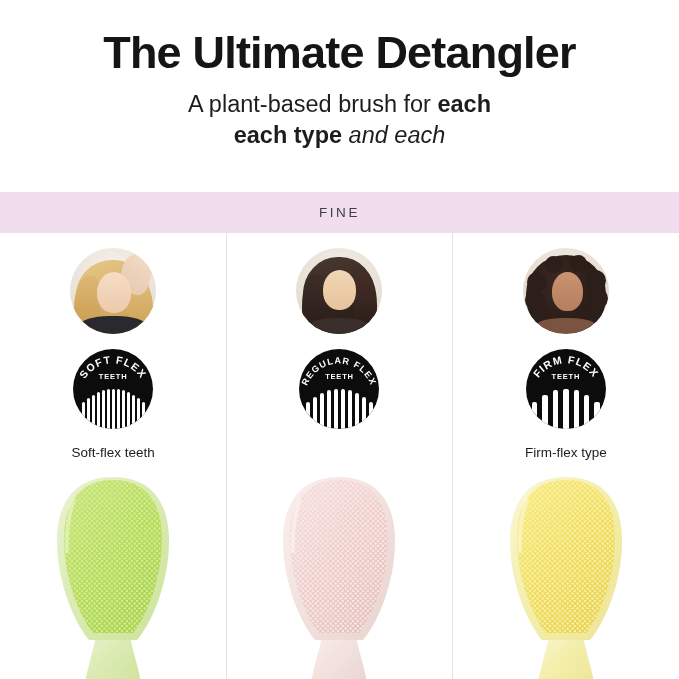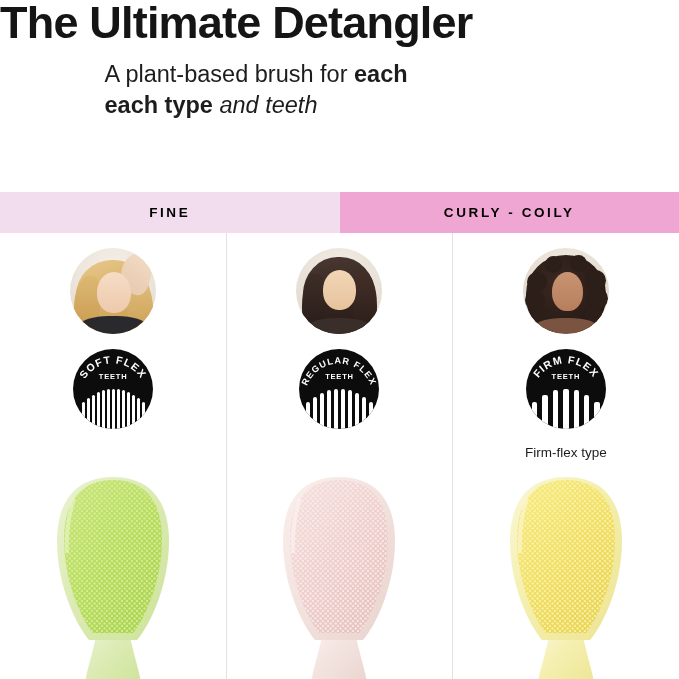--- a/index.html
+++ b/index.html
@@ -11,21 +11,22 @@
     width: 679px;
     height: 679px;
     overflow: hidden;
     font-family: "Liberation Sans", sans-serif;
     color: #1a1a1a;
     position: relative;
   }
 
   
   .hero {
-    text-align: left;
+    padding-top: 30px;
+    text-align: center;
   }
   .hero-title {
     font-size: 45px;
     font-weight: 700;
     letter-spacing: -0.8px;
     line-height: 1.0;
     color: #151515;
     margin: 0 0 14px 0;
     white-space: nowrap;
   }
@@ -51,22 +52,22 @@
   }
   .band {
     flex: 1 1 33.3333%;
     display: flex;
     align-items: center;
     justify-content: center;
   }
   .band-label {
     font-size: 13.5px;
     letter-spacing: 2.6px;
-    font-weight: 700;
-    color: #000000;
+    font-weight: 400;
+    color: #404040;
     text-transform: uppercase;
     white-space: nowrap;
   }
 
   
   .grid {
     position: absolute;
     top: 233px;
     left: 0;
     width: 679px;
@@ -231,30 +232,27 @@
   }
   .brush-svg { width: 100%; height: 100%; display: block; }
 </style>
 </head>
 <body>
 
 <div class="hero">
   <h1 class="hero-title">The Ultimate Detangler</h1>
   <p class="hero-sub">
     <span>A plant-based brush for </span><span class="b">each</span><br>
-    <span class="b">each type</span><span class="i"> and teeth</span>
+    <span class="b">each type</span><span class="i"> and each</span>
   </p>
 </div>
 
 <div class="bands">
   <div class="band" id="band-0" style="background: rgb(242, 221, 238);">
     <span class="band-label">FINE</span>
-  </div>
-  <div class="band" id="band-2" style="background: rgb(240, 166, 210);">
-    <span class="band-label">CURLY - COILY</span>
   </div>
 </div>
 
 <div class="grid">
 
   <div class="col">
     <div class="avatar-wrap">
       <div class="avatar av1">
         <div class="av-bg"></div>
         <div class="hair hair-main"></div>
@@ -288,20 +286,21 @@
             <div class="tooth" style="width: 3px; height: 39.6px;"></div>
             <div class="tooth" style="width: 3px; height: 38.6px;"></div>
             <div class="tooth" style="width: 3px; height: 36.8px;"></div>
             <div class="tooth" style="width: 3px; height: 34.2px;"></div>
             <div class="tooth" style="width: 3px; height: 31px;"></div>
             <div class="tooth" style="width: 3px; height: 27px;"></div>
           </div>
       </div>
     </div>
 
+    <div class="caption">Soft-flex teeth</div>
 
     <div class="brush-wrap">
       <svg class="brush-svg" viewBox="0 0 150 210" preserveAspectRatio="xMidYMin meet">
         <defs>
           <linearGradient id="bodyg0" x1="0" y1="0" x2="1" y2="1">
             <stop offset="0%" stop-color="#eaf3d2"></stop>
             <stop offset="45%" stop-color="#dcebb4"></stop>
             <stop offset="100%" stop-color="#cde39a"></stop>
           </linearGradient>
           <linearGradient id="brig0" x1="0.2" y1="0" x2="0.9" y2="1">

